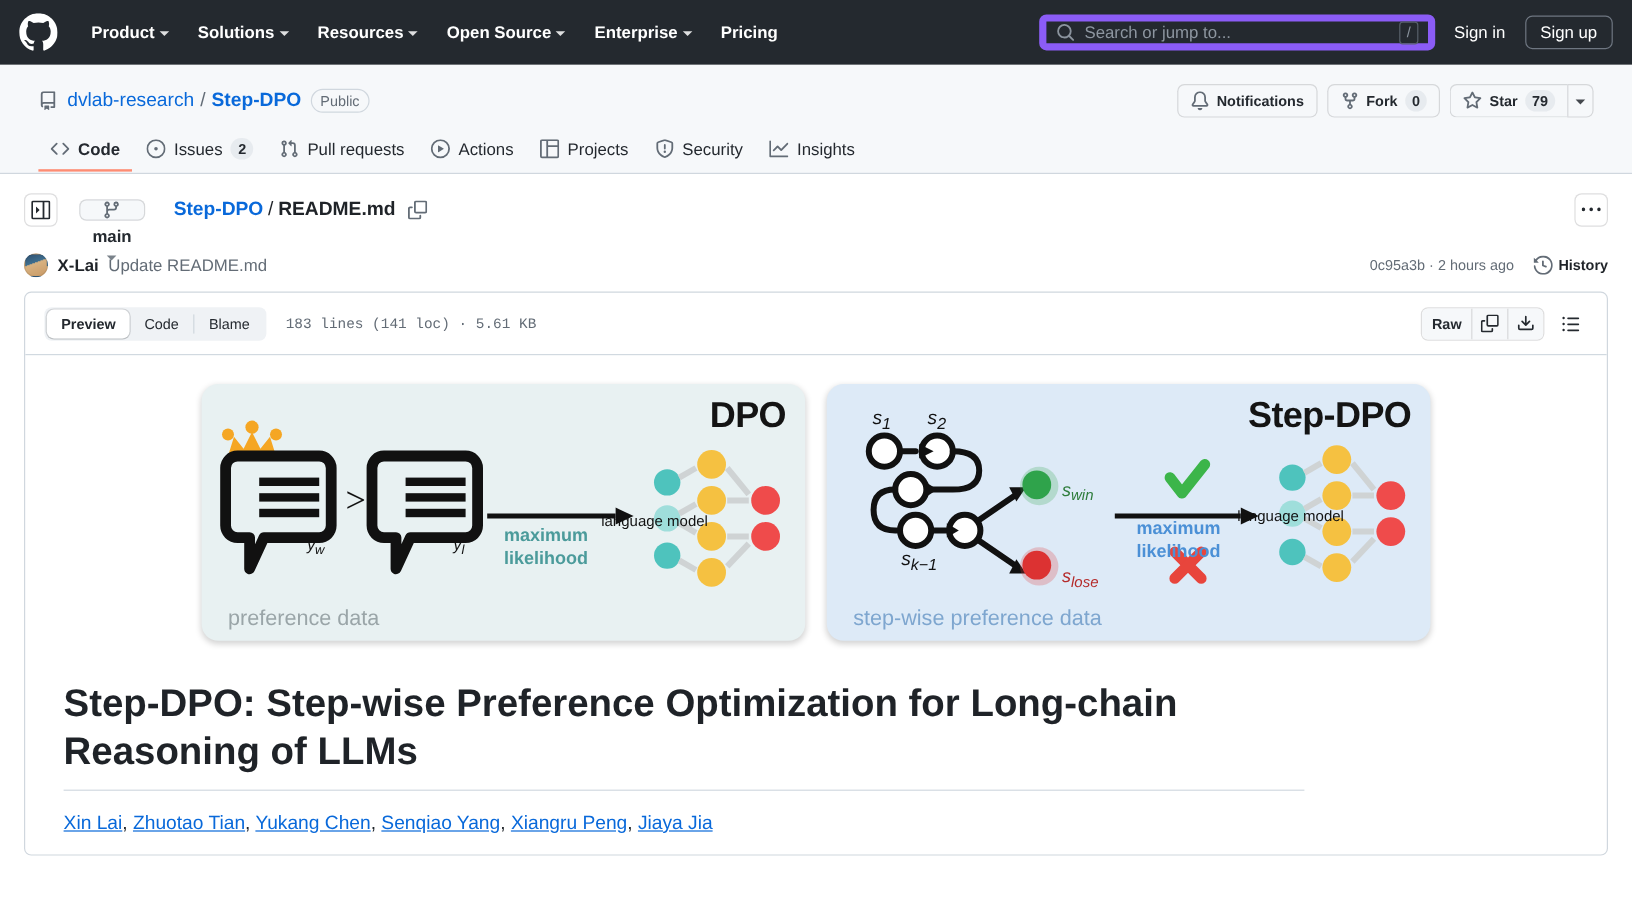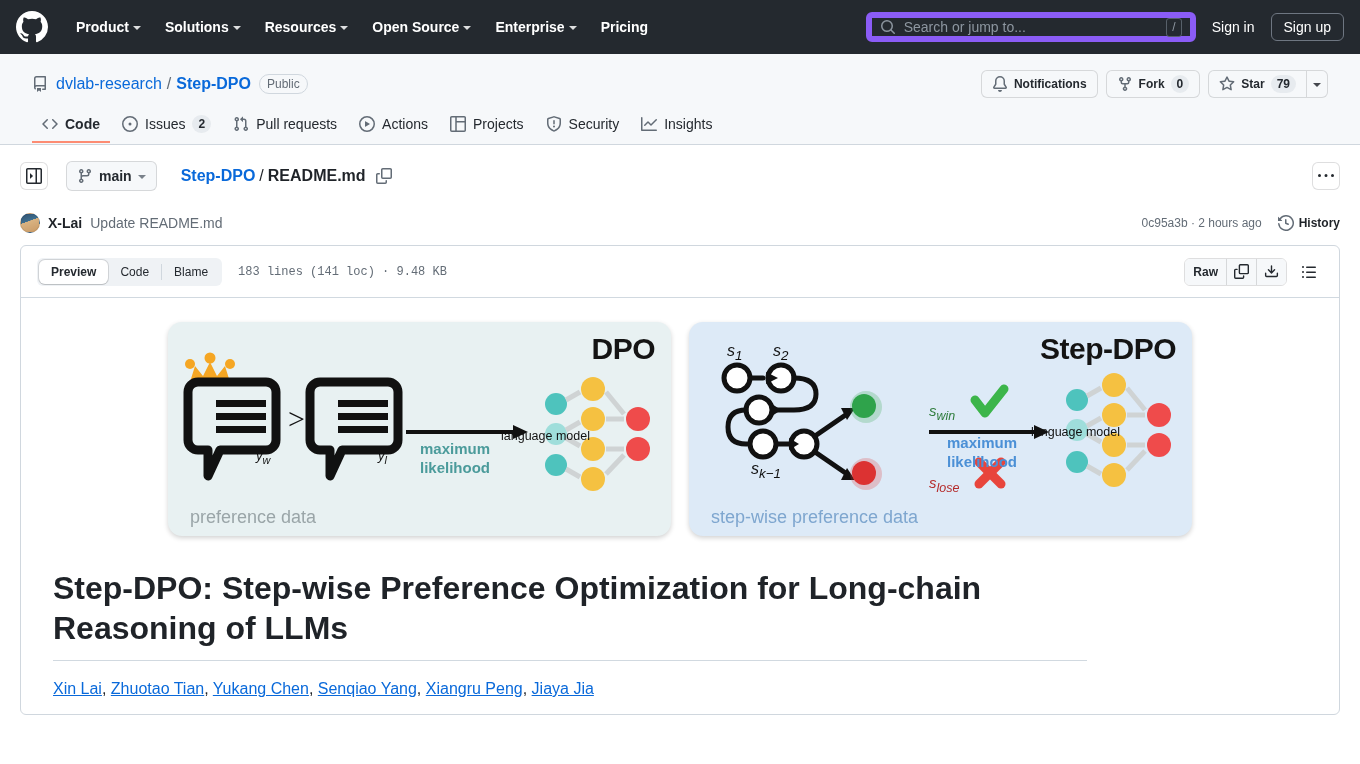--- a/index.html
+++ b/index.html
@@ -101,24 +101,25 @@
 
   
   .file-nav { display: flex; align-items: center; padding: 16px 20px 0 20px; gap: 8px; }
   .sidebar-toggle {
     width: 28px; height: 28px; border: 1px solid rgba(31,35,40,0.15);
     border-radius: 6px; display: flex; align-items: center; justify-content: center;
     cursor: pointer; background: #ffffff; color: #24292f;
   }
   .branch-btn {
     display: flex; align-items: center; gap: 6px;
-    height: 30px; padding: 0 10px; margin-left: 10px;
+    height: 18px; padding: 0 10px; margin-left: 10px;
     background: #f6f8fa; border: 1px solid rgba(31,35,40,0.15);
     border-radius: 6px; font-size: 14px; font-weight: 600; color: #24292f;
     cursor: pointer;
+    flex-direction: column;
   }
   .breadcrumb { margin-left: 16px; display: flex; align-items: center; gap: 4px; font-size: 16px; }
   .bc-repo { color: #0969da; font-weight: 600; cursor: pointer; }
   .bc-sep { color: #1f2328; font-weight: 400; }
   .bc-file { font-weight: 600; color: #1f2328; }
   .copy-path { margin-left: 6px; color: #636c76; cursor: pointer; display: flex; }
   .file-nav-right { margin-left: auto; display: flex; align-items: center; gap: 8px; }
   .gotofile {
     width: 238px; height: 28px; display: flex; align-items: center;
     border: 1px solid #d0d7de; border-radius: 6px; padding: 0 8px;
@@ -208,21 +209,21 @@
   .panel-caption { position: absolute; left: 22px; bottom: 8px; font-size: 18px; }
   .panel.dpo .panel-caption { color: #9aa5a8; }
   .panel.stepdpo .panel-caption { color: #7ea6cf; }
   .ml-label { position: absolute; font-size: 15px; font-weight: 700; line-height: 1.25; }
   .panel.dpo .ml-label { color: #4b9b9b; left: 252px; top: 118px; }
   .panel.stepdpo .ml-label { color: #4b90d6; left: 258px; top: 112px; }
   .lm-text {
     position: absolute; font-size: 12.5px; color: #111; left: 333px; top: 107px;
   }
   .panel.stepdpo .lm-text { left: 342px; top: 103px; }
-  .sw-label { position: absolute; font-size: 15px; font-style: italic; margin-left: 44px; }
+  .sw-label { position: absolute; font-size: 15px; font-style: italic; }
   .sub-lbl { position: absolute; font-size: 13px; font-style: italic; color: #111; }
 
   
   .md-h1 {
     font-size: 32px; line-height: 1.25; font-weight: 600;
     color: #1f2328; margin: 32px 0 0; padding-bottom: 12px;
     border-bottom: 1px solid #d1d9e0; max-width: 1034px;
   }
   .md-authors { margin-top: 16px; font-size: 16px; line-height: 1.5; color: #1f2328; }
   .md-authors a { color: #0969da; text-decoration: underline; cursor: pointer; }
@@ -452,21 +453,21 @@
 </div>
 
 <div class="readme-box">
   <div class="readme-toolbar">
     <div class="seg">
       <div class="seg-item active">Preview</div>
       <div class="seg-item">Code</div>
       <div class="seg-divider"></div>
       <div class="seg-item">Blame</div>
     </div>
-    <div class="file-meta">183 lines (141 loc) · 9.48 KB</div>
+    <div class="file-meta">183 lines (141 loc) · 5.61 KB</div>
 
     <div class="toolbar-right">
       <div class="raw-group">
         <div class="raw-btn">Raw</div>
         <div class="raw-icon">
           <svg width="15" height="15" viewBox="0 0 16 16" fill="currentColor">
               <path d="M0 6.75C0 5.784.784 5 1.75 5h1.5a.75.75 0 0 1 0 1.5h-1.5a.25.25 0 0 0-.25.25v7.5c0 .138.112.25.25.25h7.5a.25.25 0 0 0 .25-.25v-1.5a.75.75 0 0 1 1.5 0v1.5A1.75 1.75 0 0 1 9.25 16h-7.5A1.75 1.75 0 0 1 0 14.25Z"></path>
               <path d="M5 1.75C5 .784 5.784 0 6.75 0h7.5C15.216 0 16 .784 16 1.75v7.5A1.75 1.75 0 0 1 14.25 11h-7.5A1.75 1.75 0 0 1 5 9.25Zm1.75-.25a.25.25 0 0 0-.25.25v7.5c0 .138.112.25.25.25h7.5a.25.25 0 0 0 .25-.25v-7.5a.25.25 0 0 0-.25-.25Z"></path>
             </svg>
         </div>

